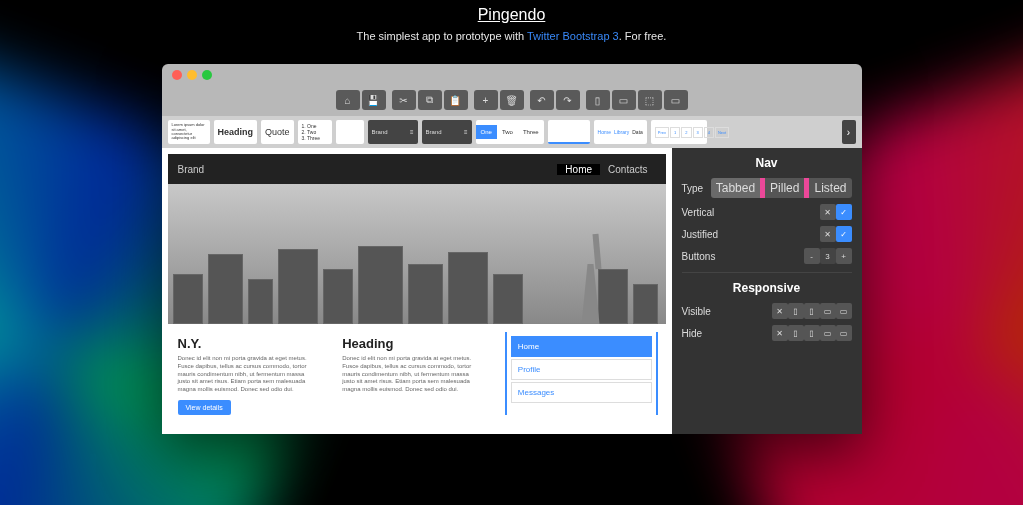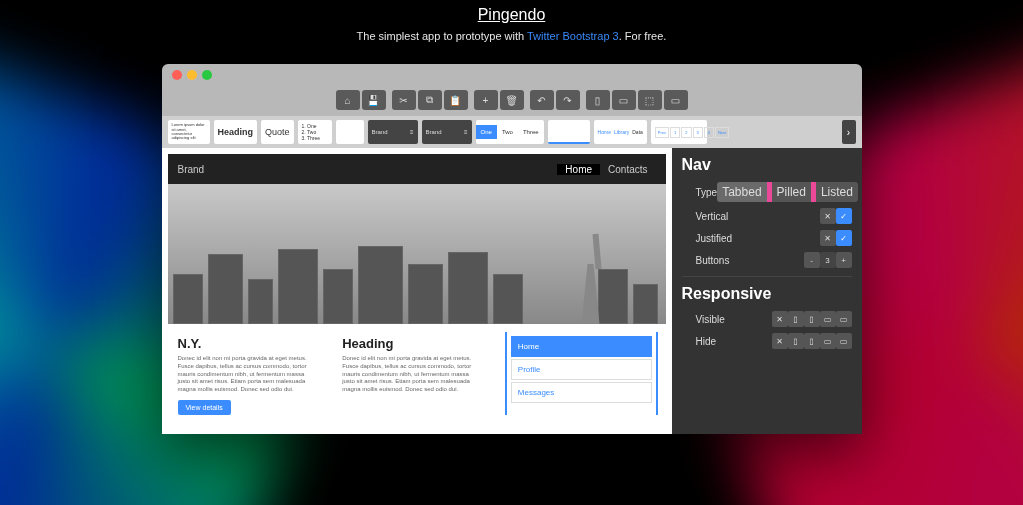--- a/index.html
+++ b/index.html
@@ -37,22 +37,22 @@
 .cols { display:flex; gap:16px; padding:8px; }
 .col { flex:1; padding:4px 6px 0 2px; }
 .col.bordered { border-left:2px solid #3b8dff; border-right:2px solid #3b8dff; padding-left:4px; padding-right:4px;}
 .col h3 { font-size:13px; font-weight:700; margin-bottom:4px; color:#222; }
 .col p { font-size:6px; color:#666; line-height:1.3; }
 .viewbtn { background:#3b8dff; color:#fff; font-size:7px; padding:4px 8px; border-radius:2px; display:inline-block; margin-top:6px;}
 .navtabs { }
 .navtab-item { border:1px solid #ddd; font-size:8px; padding:5px 6px; margin-bottom:2px; color:#3b8dff; background:#fff;}
 .navtab-item.active{ background:#3b8dff; color:#fff; border-color:#3b8dff;}
 .inspector { width:190px; background:#333; color:#ddd; font-size:10px; padding:8px 10px; }
-.insp-h { font-size:16px; font-weight:600; margin-bottom:8px; color:#fff; }
-.insp-row { display:flex; justify-content:space-between; align-items:center; margin-bottom:6px;margin-left:14px; }
+.insp-h { font-size:12px; font-weight:600; margin-bottom:8px; color:#fff;text-align:center; }
+.insp-row { display:flex; justify-content:space-between; align-items:center; margin-bottom:6px; }
 .seg { display:flex; }
 .segbtn { background:#555; color:#ddd; font-size:12px; padding:3px 5px; cursor:pointer; }
 .segbtn.on { background:#6a6a6a; }
 .segbtn:first-child{border-radius:3px 0 0 3px;}
 .segbtn:last-child{border-radius:0 3px 3px 0;}
 .segbtn+ .segbtn{border-left:5px solid #ec4899;}
 .icobtn { width:16px; height:16px; background:#555; border-radius:2px; display:flex; align-items:center; justify-content:center; font-size:8px; color:#ddd;}
 .icobtn.on{background:#3b8dff; color:#fff;}
 .hr { height:1px; background:#444; margin:8px 0; }
 </style>

